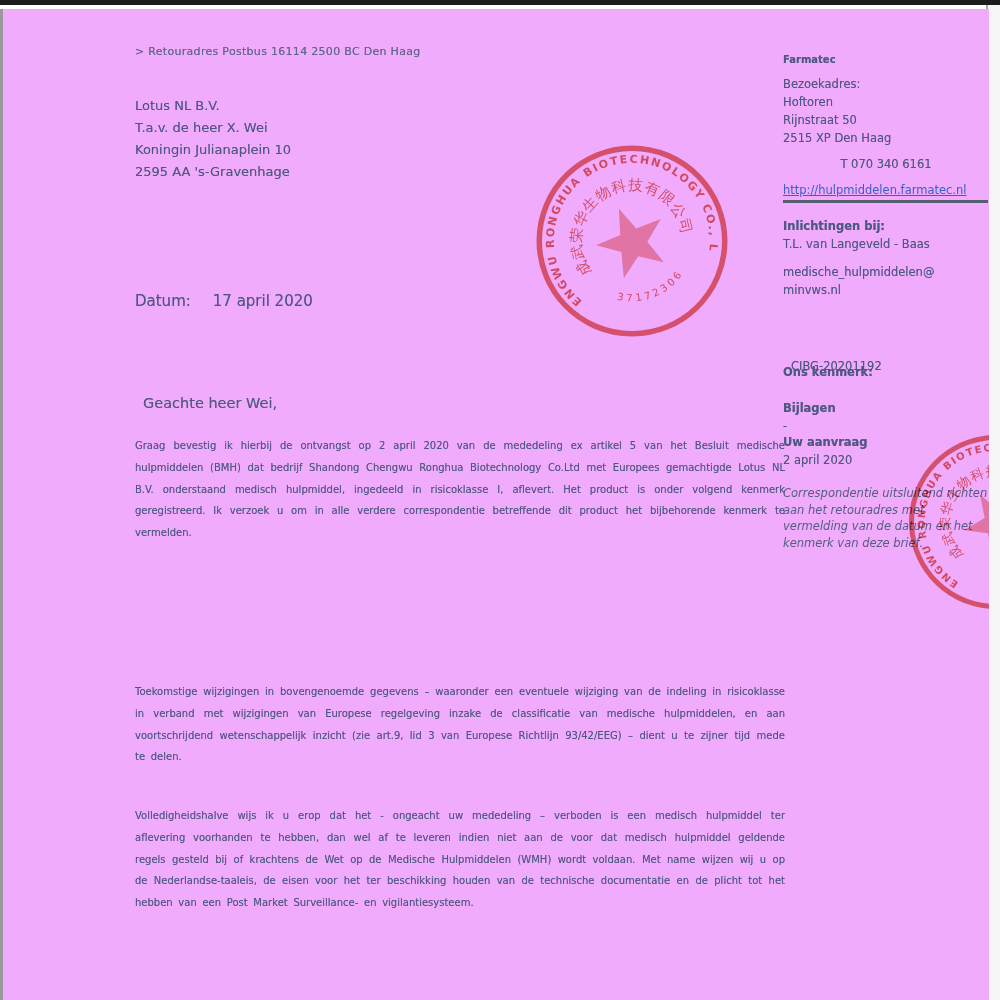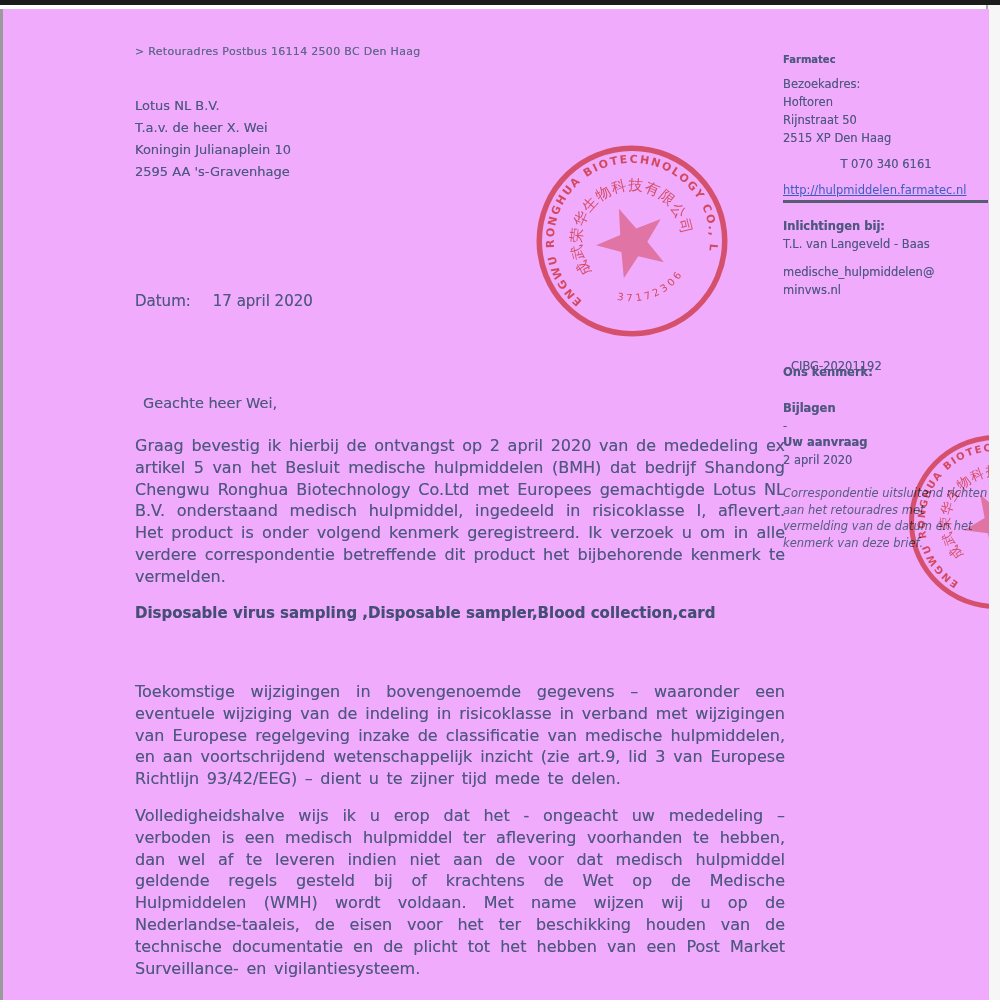--- a/index.html
+++ b/index.html
@@ -20,21 +20,21 @@
   .right-margin{position:absolute;top:5px;left:988px;width:12px;height:995px;background:#f6f6f6;}
 
   .ink{color:#4e5780;text-shadow:0 0 0.6px rgba(78,87,128,0.55);}
   .abs{position:absolute;}
 
   .return-address{left:132px;top:36px;font-size:11px;letter-spacing:.3px;color:#5d6588;}
   .recipient{left:132px;top:86px;font-size:13px;line-height:22px;}
   .meta{left:132px;top:281px;font-size:15px;line-height:23px;}
   .meta .lbl{display:inline-block;width:73px;}
   .salutation{left:132px;top:386px;font-size:14.5px;margin-left:8px;}
-  .para{left:132px;width:650px;font-size:16px;line-height:21.8px;text-align:justify;word-spacing:2.5px;}
+  .para{left:132px;width:650px;font-size:10px;line-height:21.8px;text-align:justify;word-spacing:2.5px;}
   .p1{top:426px;}
   .product{left:132px;top:592px;width:650px;font-size:15px;font-weight:bold;line-height:24px;color:#454e75;}
   .product .line2{padding-left:55px;}
   .p2{top:672px;}
   .p3{top:796px;}
 
   .sidebar{left:780px;top:0;width:206px;font-size:11.5px;line-height:18px;}
   .sb{position:absolute;left:0;width:206px;}
   .sb-org{top:42px;font-size:10px;font-weight:bold;}
   .sb-visit{top:66px;}
@@ -81,21 +81,20 @@
       <span class="lbl">Datum:</span>
       <span>17 april 2020</span>
     </div>
   </div>
 
   <div class="abs salutation ink">Geachte heer Wei,</div>
 
   <div class="abs para p1 ink">Graag bevestig ik hierbij de ontvangst op 2 april 2020 van de mededeling ex artikel 5 van het Besluit medische hulpmiddelen (BMH) dat bedrijf Shandong Chengwu Ronghua Biotechnology Co.Ltd met Europees gemachtigde Lotus NL B.V. onderstaand medisch hulpmiddel, ingedeeld in risicoklasse I, aflevert. Het product is onder volgend kenmerk geregistreerd. Ik verzoek u om in alle verdere correspondentie betreffende dit product het bijbehorende kenmerk te vermelden.</div>
 
   <div class="abs product ink">
-    <div>Disposable virus sampling ,Disposable sampler,Blood collection,card</div>
   </div>
 
   <div class="abs para p2 ink">Toekomstige wijzigingen in bovengenoemde gegevens – waaronder een eventuele wijziging van de indeling in risicoklasse in verband met wijzigingen van Europese regelgeving inzake de classificatie van medische hulpmiddelen, en aan voortschrijdend wetenschappelijk inzicht (zie art.9, lid 3 van Europese Richtlijn 93/42/EEG) – dient u te zijner tijd mede te delen.</div>
 
   <div class="abs para p3 ink">Volledigheidshalve wijs ik u erop dat het - ongeacht uw mededeling – verboden is een medisch hulpmiddel ter aflevering voorhanden te hebben, dan wel af te leveren indien niet aan de voor dat medisch hulpmiddel geldende regels gesteld bij of krachtens de Wet op de Medische Hulpmiddelen (WMH) wordt voldaan. Met name wijzen wij u op de Nederlandse-taaleis, de eisen voor het ter beschikking houden van de technische documentatie en de plicht tot het hebben van een Post Market Surveillance- en vigilantiesysteem.</div>
 
   <div class="abs sidebar">
     <div class="sb sb-org ink">Farmatec</div>
     <div class="sb sb-visit ink">
       <div>Bezoekadres:</div>

